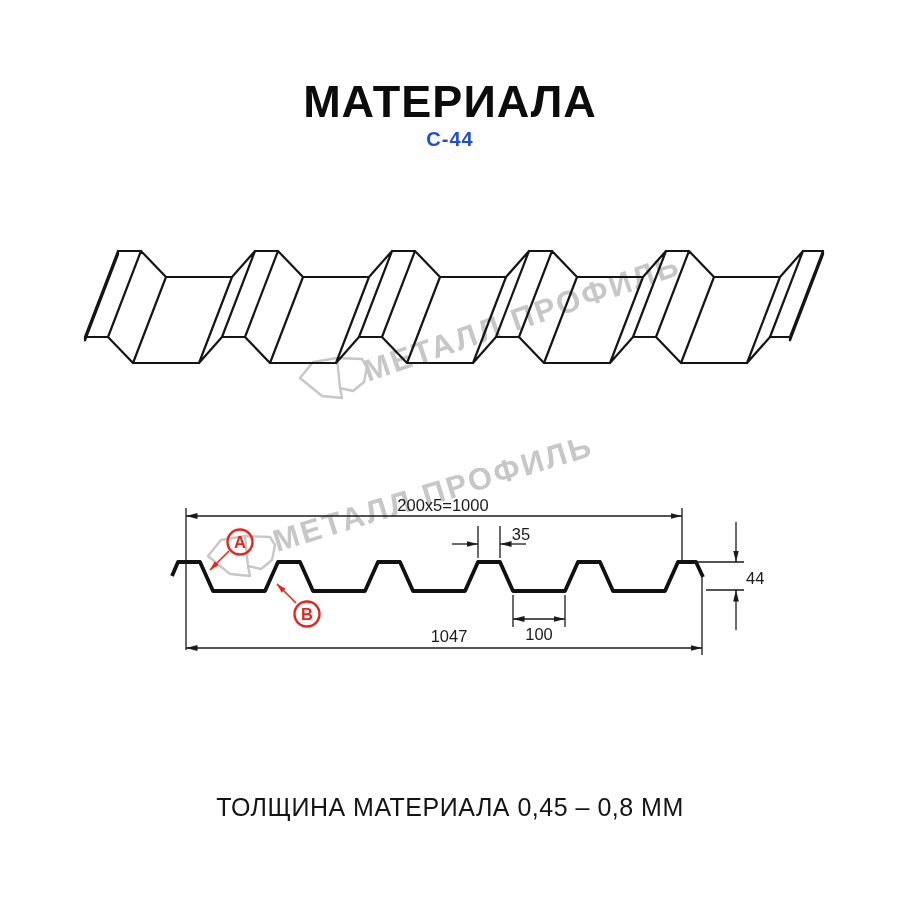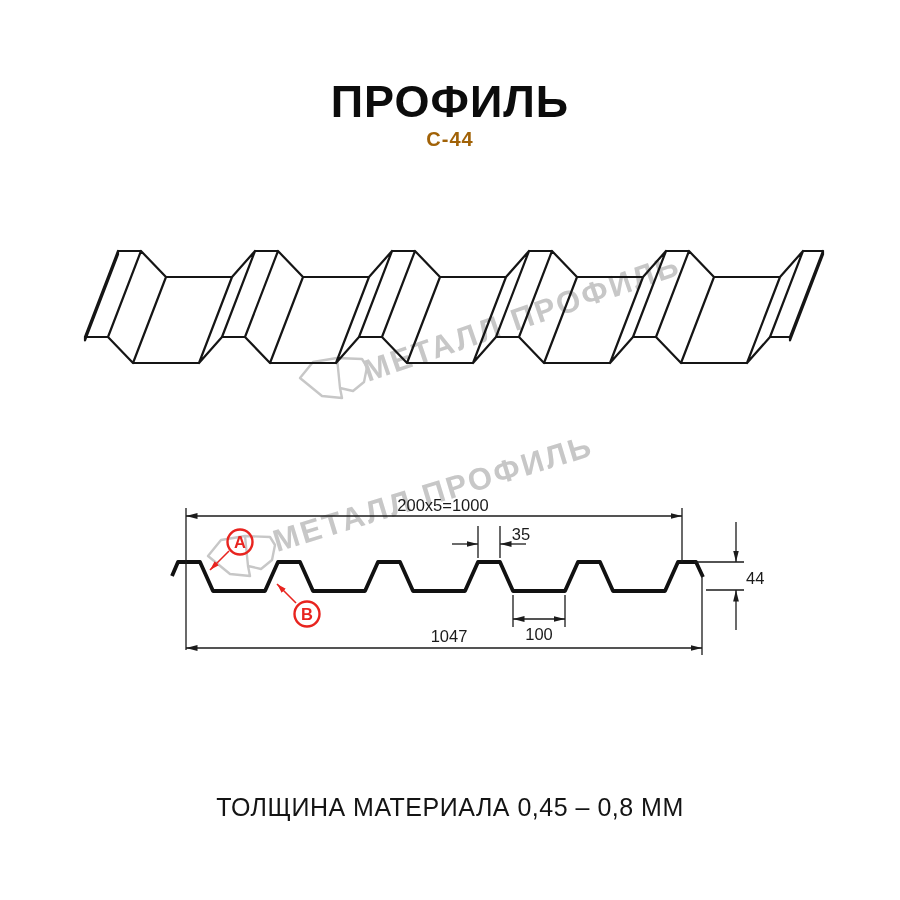--- a/index.html
+++ b/index.html
@@ -19,21 +19,21 @@
   .title{
     position:absolute;top:76px;left:0;width:900px;
     text-align:center;
     font-size:45px;font-weight:900;letter-spacing:1px;
     color:#0c0c0c;
   }
   .subtitle{
     position:absolute;top:128px;left:0;width:900px;
     text-align:center;
     font-size:20px;font-weight:700;letter-spacing:1px;
-    color:#a16207;
+    color:#1d4ed8;
   }
   .footer-note{
     position:absolute;top:793px;left:0;width:900px;
     text-align:center;
     font-size:25px;font-weight:400;letter-spacing:0.5px;
     color:#141414;
   }
   svg.drawing{position:absolute;left:0;top:0;}
   .wm-text{
     font-family:"Liberation Sans", sans-serif;
@@ -55,21 +55,21 @@
   }
   .callout-arrow{stroke:var(--accent);stroke-width:1.6;fill:none;}
   #dimArrow path{fill:var(--ink);}
   #redArrow path{fill:var(--accent);}
 </style>
 </head>
 <body>
 
 <div class="page">
 
-  <div class="title">ПРОФИЛЬ</div>
+  <div class="title">МАТЕРИАЛА</div>
   <div class="subtitle">С-44</div>
 
   <svg class="drawing" width="900" height="900" viewBox="0 0 900 900">
     <defs>
       <marker id="dimArrow" viewBox="0 0 12 8" refX="11.5" refY="4" markerWidth="12" markerHeight="8" markerUnits="userSpaceOnUse" orient="auto-start-reverse">
         <path d="M11.5,4 L0,1.1 L0,6.9 Z"></path>
       </marker>
       <marker id="redArrow" viewBox="0 0 10 7" refX="9.5" refY="3.5" markerWidth="10" markerHeight="7" markerUnits="userSpaceOnUse" orient="auto-start-reverse">
         <path d="M9.5,3.5 L0,0.6 L0,6.4 Z"></path>
       </marker>

